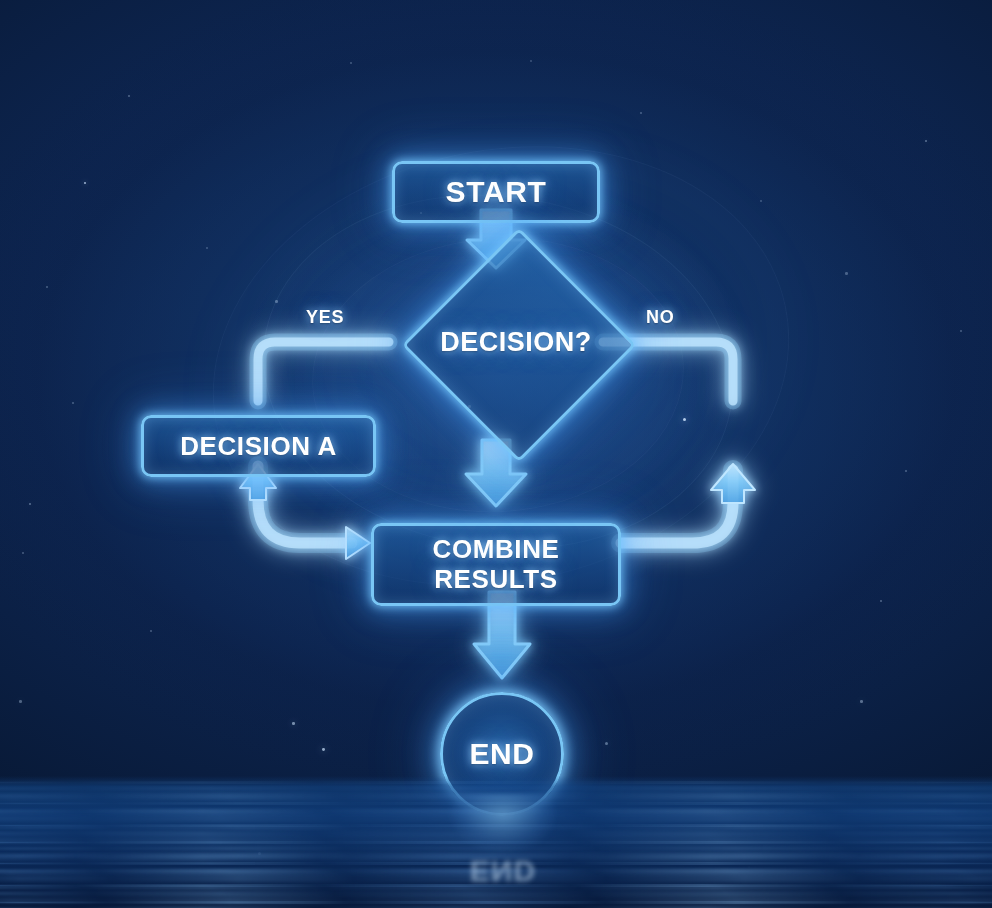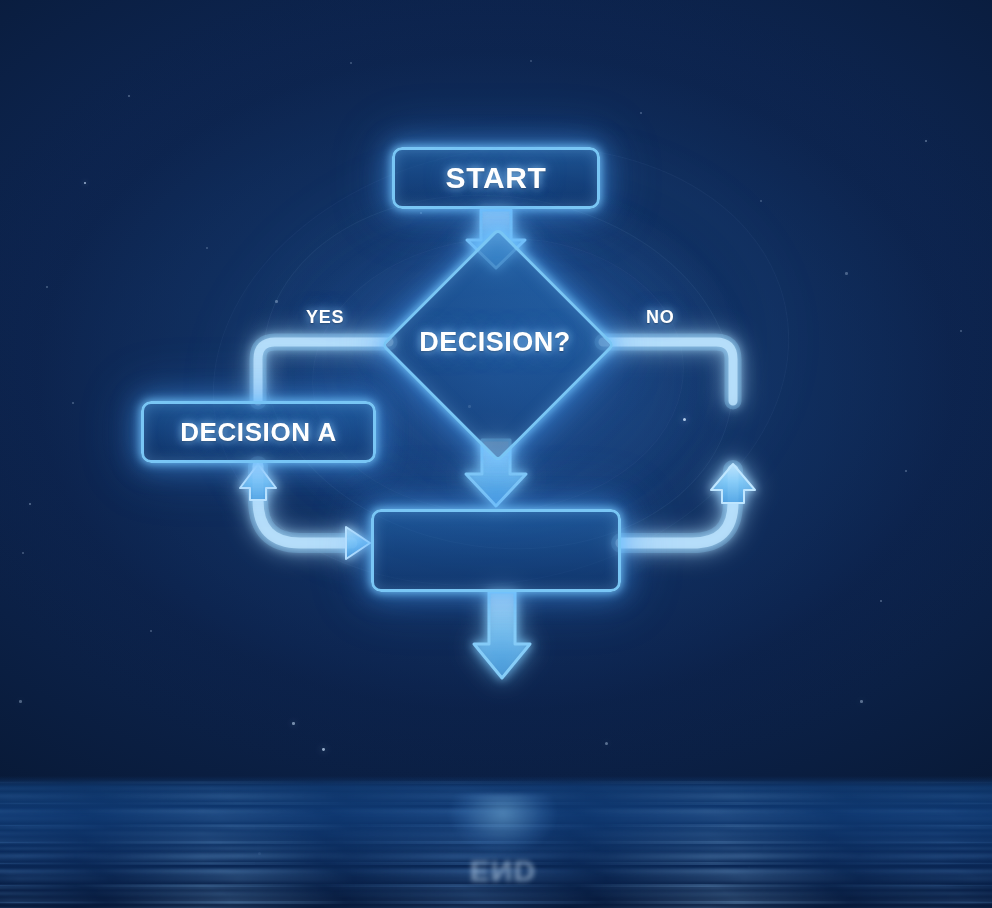--- a/index.html
+++ b/index.html
@@ -88,29 +88,30 @@
   }
   .box {
     border: 3px solid #79c6f5;
     border-radius: 10px;
     background: linear-gradient(180deg, rgba(36,104,176,0.62) 0%, rgba(26,82,150,0.55) 52%, rgba(18,62,122,0.5) 100%);
     box-shadow:
       0 0 10px 1px rgba(120,200,255,0.85),
       0 0 26px 5px rgba(80,170,255,0.45),
       0 0 52px 12px rgba(60,140,245,0.22),
       inset 0 0 14px rgba(140,205,255,0.30);
+    margin-top: 14px;
   }
 
   #start { left: 392px; top: 147px; width: 208px; height: 62px; font-size: 30px; }
   #procA { left: 141px; top: 401px; width: 235px; height: 62px; font-size: 26px; }
   #procB { left: 616px; top: 401px; width: 235px; height: 62px; font-size: 26px; }
   #combine { left: 371px; top: 509px; width: 250px; height: 83px; font-size: 26px; line-height: 1.12; }
 
   
-  #decision-wrap { position: absolute; left: 388px; top: 242px; width: 214px; height: 200px; text-align: right; }
+  #decision-wrap { position: absolute; left: 409px; top: 242px; width: 214px; height: 200px; text-align: right; }
   #decision-shape {
     position: absolute; left: 27px; top: 20px; width: 160px; height: 160px;
     border: 3px solid #79c6f5;
     background: linear-gradient(160deg, rgba(40,112,186,0.62) 0%, rgba(26,84,152,0.55) 55%, rgba(18,62,122,0.5) 100%);
     transform: rotate(45deg);
     border-radius: 6px;
     box-shadow:
       0 0 10px 1px rgba(120,200,255,0.85),
       0 0 26px 5px rgba(80,170,255,0.45),
       0 0 52px 12px rgba(60,140,245,0.22),
@@ -262,23 +263,28 @@
   <div class="branch-label" id="yes-label">YES</div>
   <div class="branch-label" id="no-label">NO</div>
 
   <div id="procA" class="node box">
     <span>DECISION A</span>
   </div>
 
 
   <div id="combine" class="node box">
     <div>
+      <div>COMBINE</div>
+      <div>RESULTS</div>
     </div>
   </div>
 
+  <div id="end" class="node">
+    <span>END</span>
+  </div>
 
   <div id="water">
       <div class="ripple" style="top:4.0px;opacity:0.25;transform:translateX(-18px) scaleY(0.60)"></div>
       <div class="ripple" style="top:10.4px;opacity:0.27;transform:translateX(-9px) scaleY(0.95)"></div>
       <div class="ripple" style="top:16.8px;opacity:0.29;transform:translateX(0px) scaleY(1.30)"></div>
       <div class="ripple" style="top:19.0px;opacity:0.31;transform:translateX(9px) scaleY(1.65)"></div>
       <div class="ripple" style="top:25.4px;opacity:0.33;transform:translateX(18px) scaleY(0.60)"></div>
       <div class="ripple" style="top:31.8px;opacity:0.36;transform:translateX(-18px) scaleY(0.95)"></div>
       <div class="ripple" style="top:34.0px;opacity:0.38;transform:translateX(-9px) scaleY(1.30)"></div>
       <div class="ripple" style="top:40.4px;opacity:0.40;transform:translateX(0px) scaleY(1.65)"></div>

